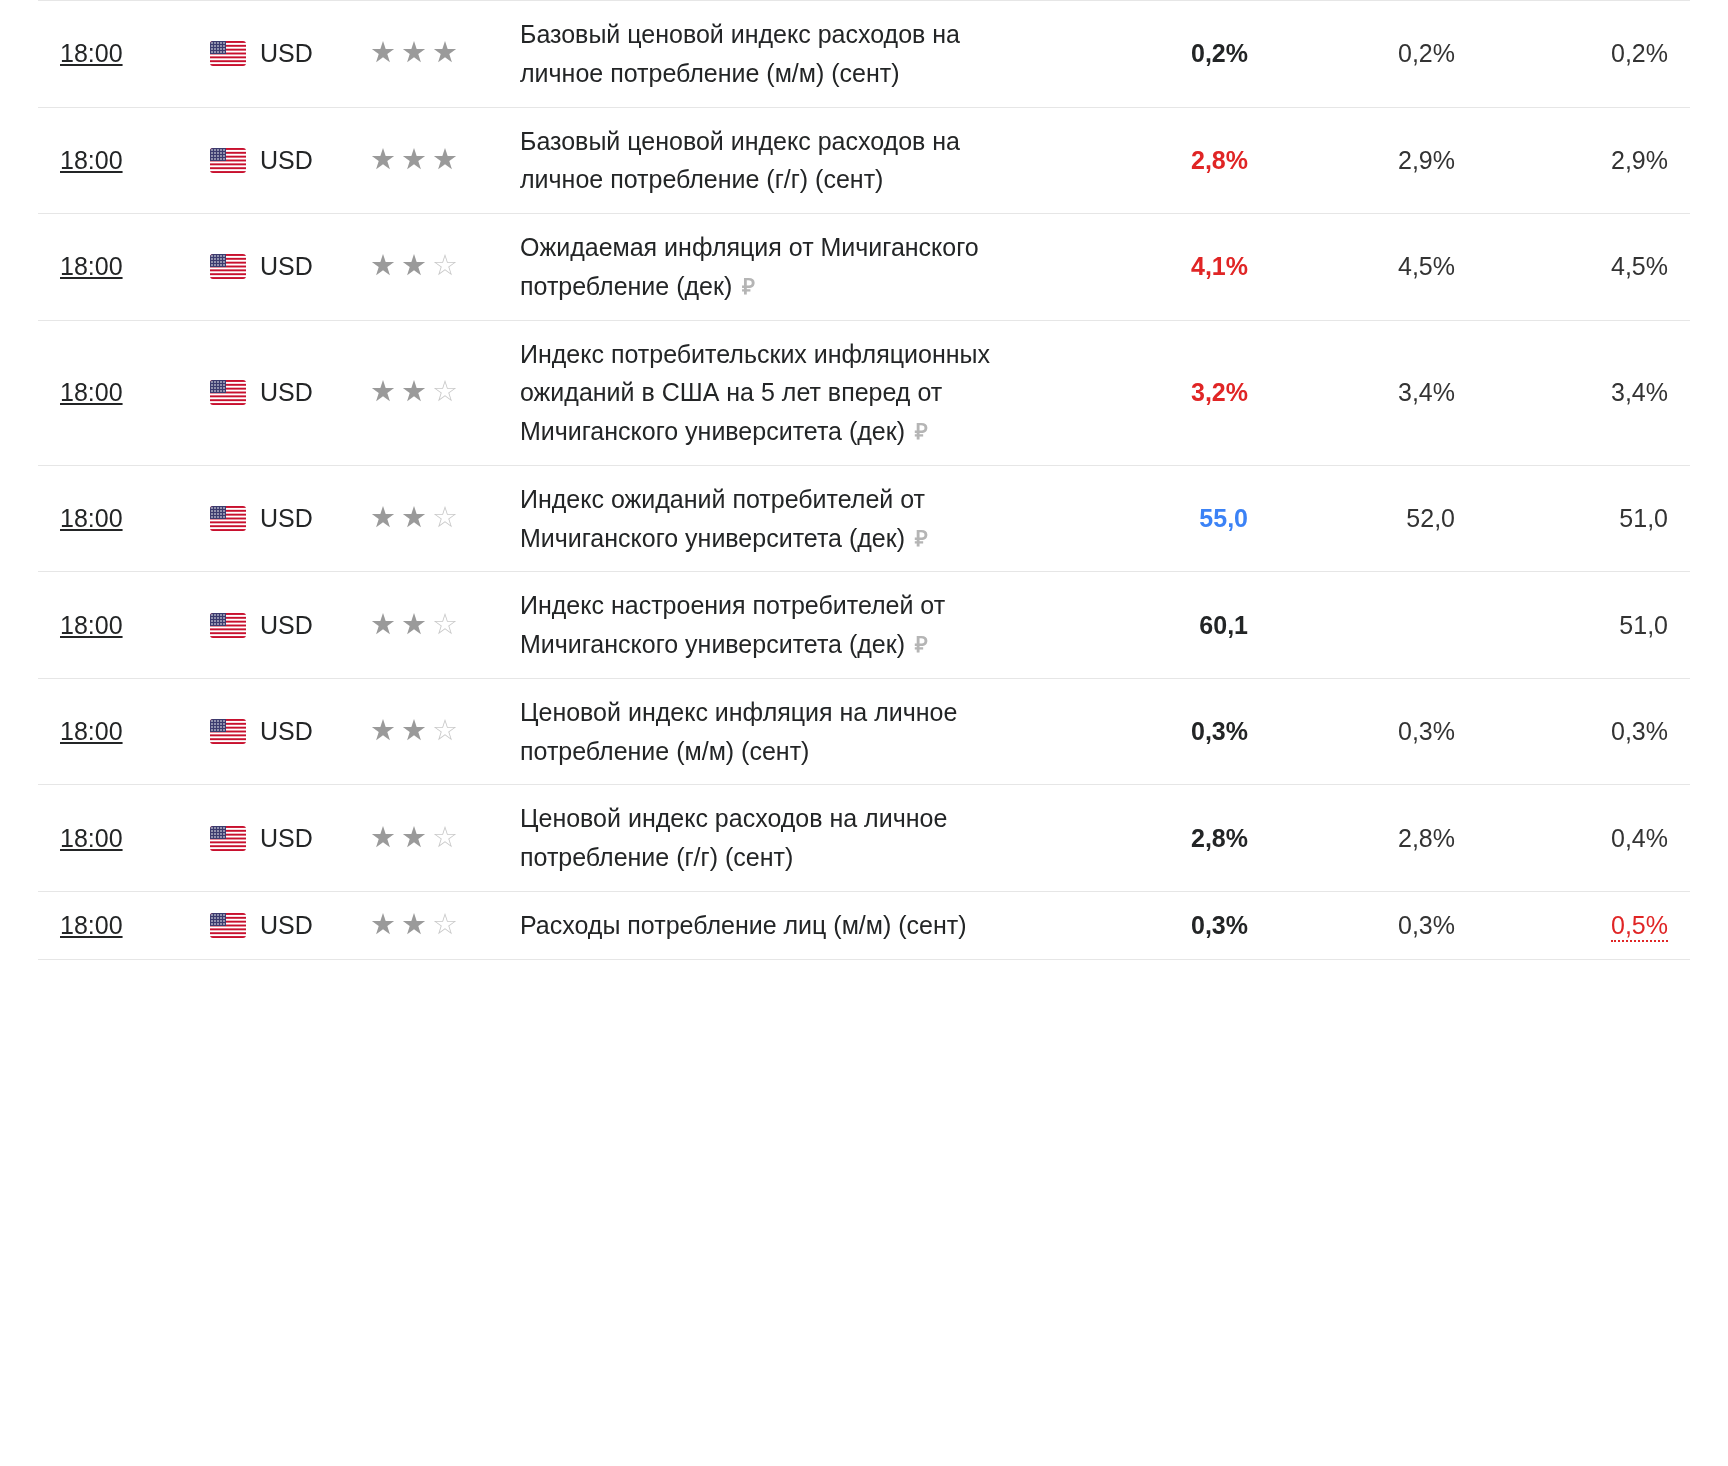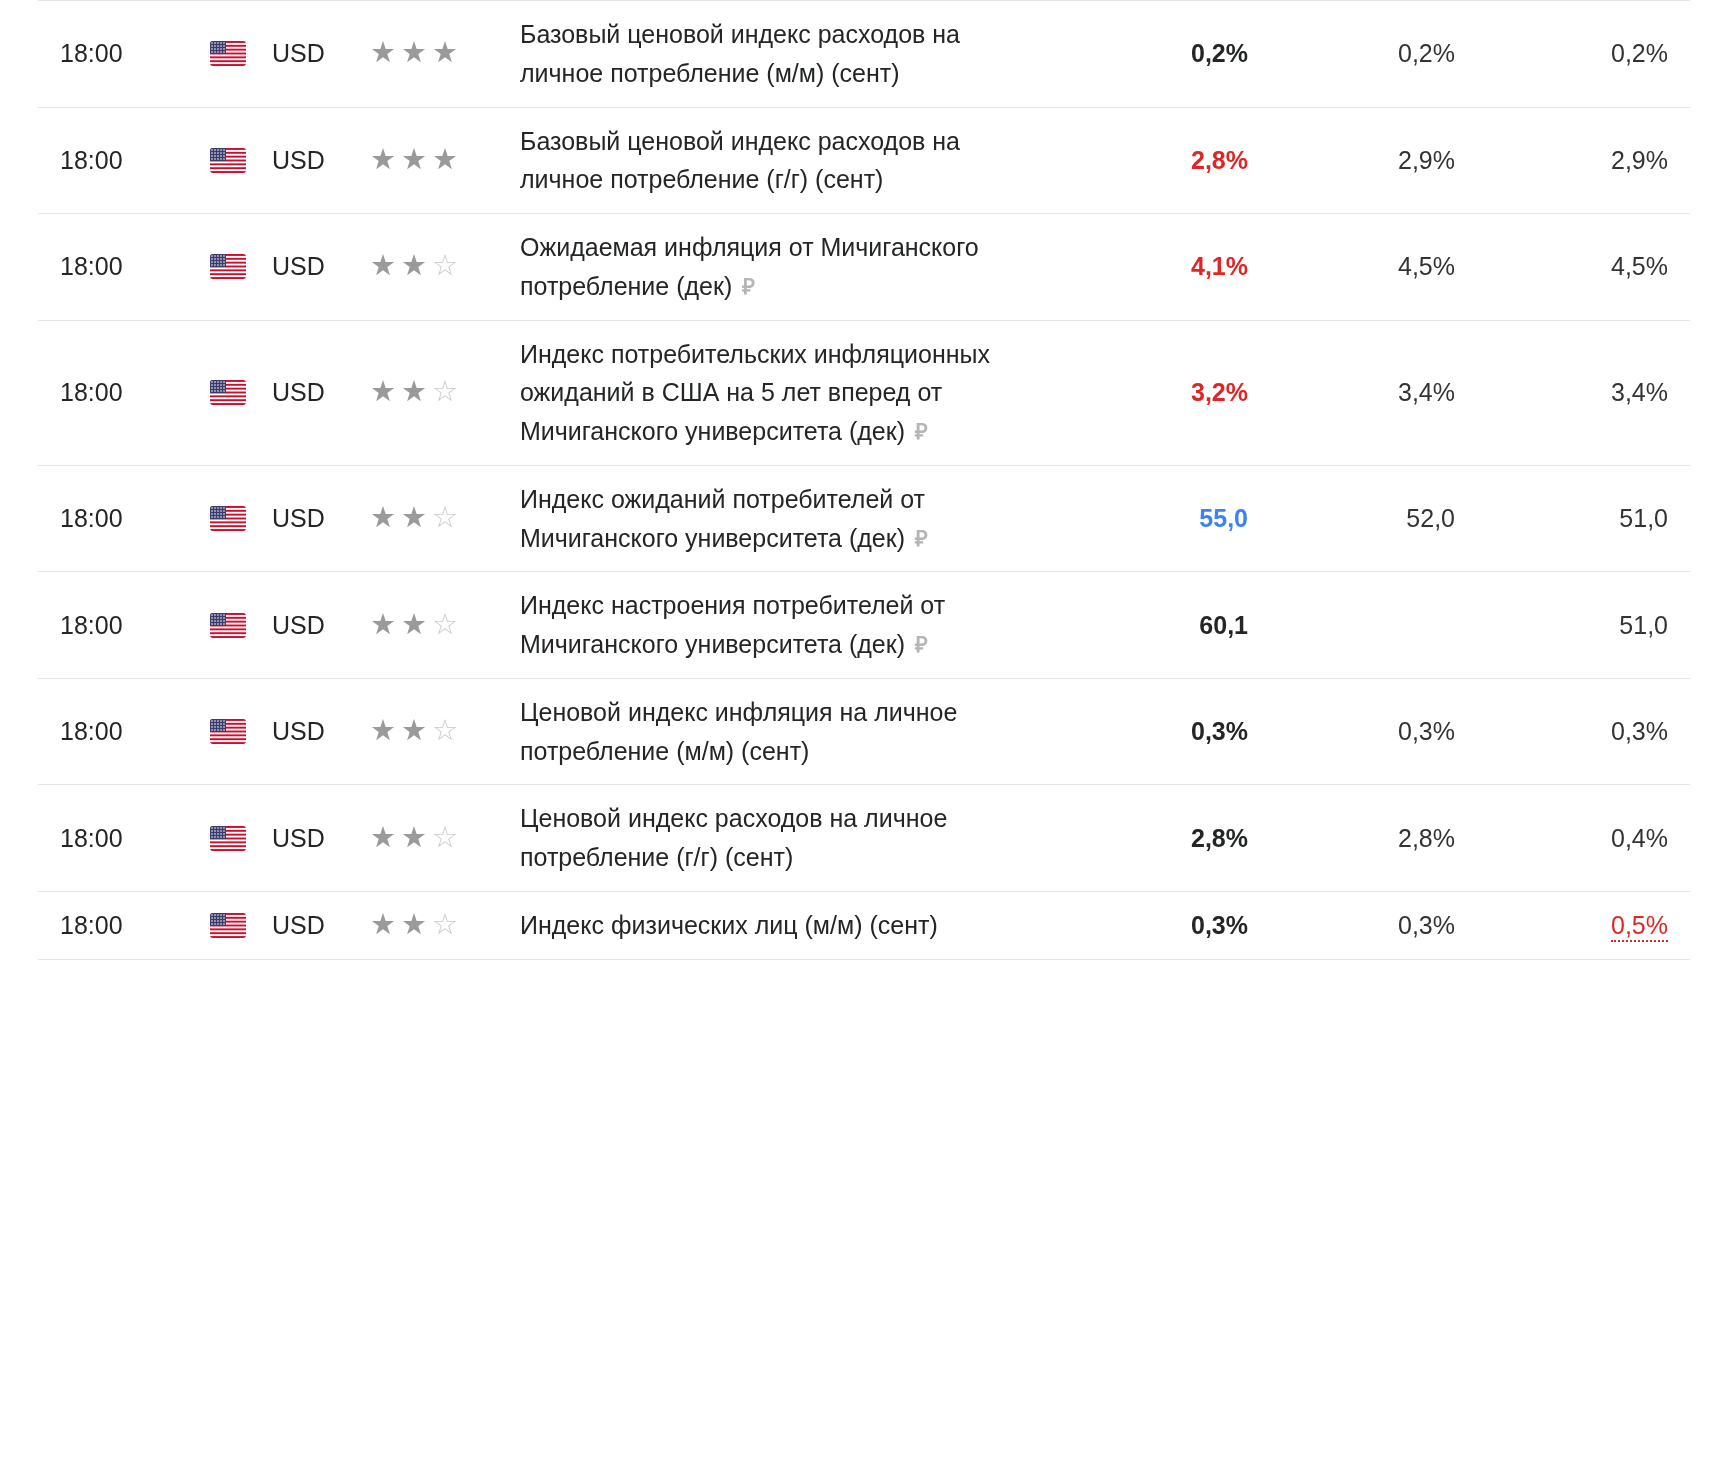--- a/index.html
+++ b/index.html
@@ -24,32 +24,32 @@
   }
   .calendar-table tr:first-child {
     border-top: 1px solid #e6e6e6;
   }
   .calendar-table td {
     padding: 14px 0;
     font-size: 25px;
     line-height: 1.55;
     vertical-align: middle;
   }
-  .col-time    { width: 150px; padding-left: 22px !important; color: #232526; }
+  .col-time    { width: 150px; padding-left: 22px !important; color: #232526; text-decoration: underline; }
   .col-cur     { width: 160px; }
   .col-stars   { width: 150px; }
   .col-event   { width: 500px; padding-right: 28px !important; }
   .col-actual  { width: 200px; text-align: right; padding-right: 22px !important; font-weight: bold; }
   .col-forecast{ width: 185px; text-align: right; padding-right: 18px !important; color: #333; }
   .col-prev    { width: 195px; text-align: right; padding-right: 22px !important; color: #333; }
 
   .cur-cell {
     display: flex;
     align-items: center;
-    gap: 26px;
+    gap: 14px;
     white-space: nowrap;
   }
   .flag {
     width: 36px;
     height: 25px;
     border-radius: 3px;
     overflow: hidden;
     flex: none;
     display: block;
     box-shadow: 0 0 0 1px rgba(0,0,0,.08) inset;
@@ -495,19 +495,19 @@
                 <circle cx="5" cy="11" r="0.8" fill="#ffffff"></circle>
                 <circle cx="8" cy="11" r="0.8" fill="#ffffff"></circle>
                 <circle cx="11" cy="11" r="0.8" fill="#ffffff"></circle>
                 <circle cx="14" cy="11" r="0.8" fill="#ffffff"></circle>
               </svg>
             </span>
             <span class="cur-code">USD</span>
           </span>
         </td>
         <td class="col-stars"><span class="stars"><span class="star-on">★</span><span class="star-on">★</span><span class="star-off">☆</span></span></td>
-        <td class="col-event"><span class="event-text">Индекс физических лиц (м/м) (сент)</span></td>
+        <td class="col-event"><span class="event-text">Расходы потребление лиц (м/м) (сент)</span></td>
         <td class="col-actual"><span class="">0,3%</span></td>
         <td class="col-forecast">0,3%</td>
         <td class="col-prev"><span class="val-dotted">0,5%</span></td>
       </tr>
     </tbody>
 </table>
 
 </body></html>

